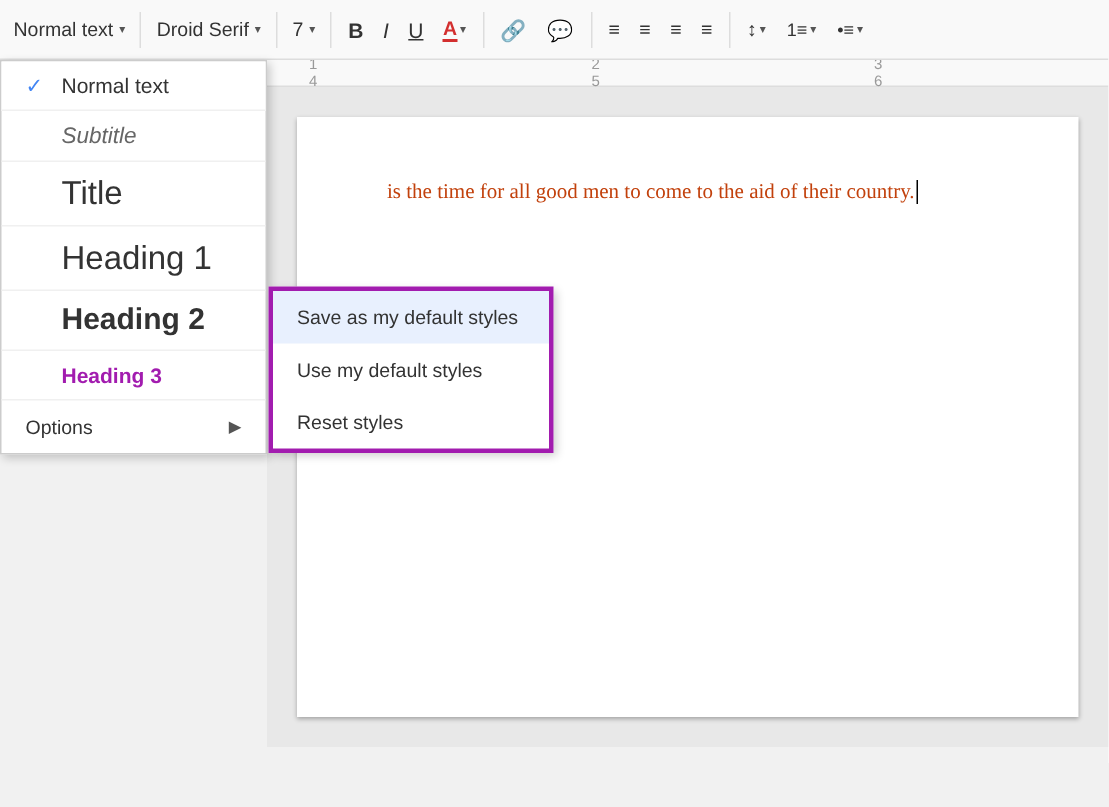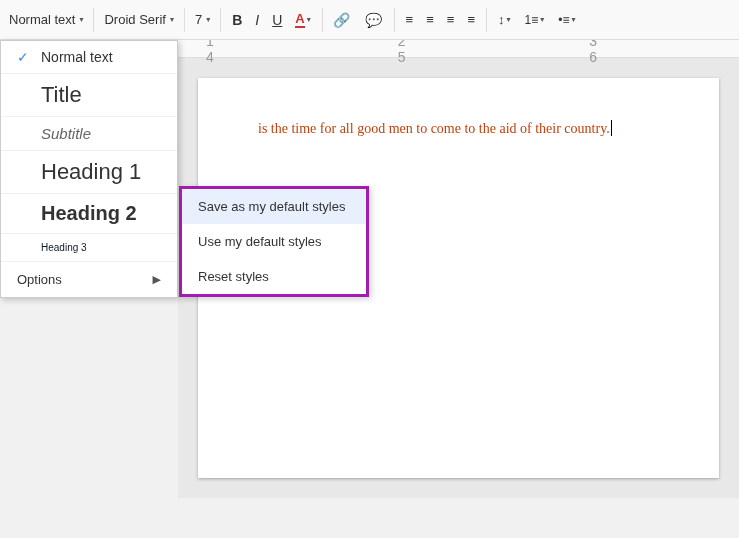--- a/index.html
+++ b/index.html
@@ -83,21 +83,21 @@
     .style-item .check {
       color: #4285f4;
       font-size: 14px;
       width: 16px;
     }
     .style-normal { font-size: 14px; }
     .style-title { font-size: 22px; font-weight: normal; }
     .style-subtitle { font-size: 15px; color: #666; font-style: italic; }
     .style-h1 { font-size: 22px; font-weight: normal; }
     .style-h2 { font-size: 20px; font-weight: bold; }
-    .style-h3 { font-size: 10px; font-weight: normal; color: #0f172a; }
+    .style-h3 { font-size: 14px; font-weight: bold; color: #a21caf; }
     .style-options {
       display: flex;
       align-items: center;
       justify-content: space-between;
       padding: 10px 16px;
       font-size: 13px;
       cursor: pointer;
       color: #333;
     }
     .options-arrow { font-size: 11px; color: #555; }
@@ -262,26 +262,26 @@
 
 <div class="style-dropdown">
 
   <div class="style-item selected">
     <span class="check">✓</span>
     <span class="style-normal">Normal text</span>
   </div>
 
   <div class="style-item">
     <span class="check"></span>
+    <span class="style-subtitle">Subtitle</span>
+  </div>
+
+  <div class="style-item">
+    <span class="check"></span>
     <span class="style-title">Title</span>
-  </div>
-
-  <div class="style-item">
-    <span class="check"></span>
-    <span class="style-subtitle">Subtitle</span>
   </div>
 
   <div class="style-item">
     <span class="check"></span>
     <span class="style-h1">Heading 1</span>
   </div>
 
   <div class="style-item">
     <span class="check"></span>
     <span class="style-h2">Heading 2</span>
@@ -304,21 +304,21 @@
         <span>Use my default styles</span>
       </div>
       <div class="submenu-item">
         <span>Reset styles</span>
       </div>
     </div>
   </div>
 </div>
 
 <div class="ruler">
-  <span style="color:#999;font-size:14px;letter-spacing:90px;padding-left:18px;">1  2  3  4  5  6</span>
+  <span style="color:#999;font-size:10px;letter-spacing:90px;padding-left:18px;">1  2  3  4  5  6</span>
 </div>
 
 <div class="document-area">
   <div class="document-page">
     <p class="doc-text">
       <span>is the time for all good men to come to the aid of their country.</span><span class="cursor"></span>
     </p>
   </div>
 </div>
 

